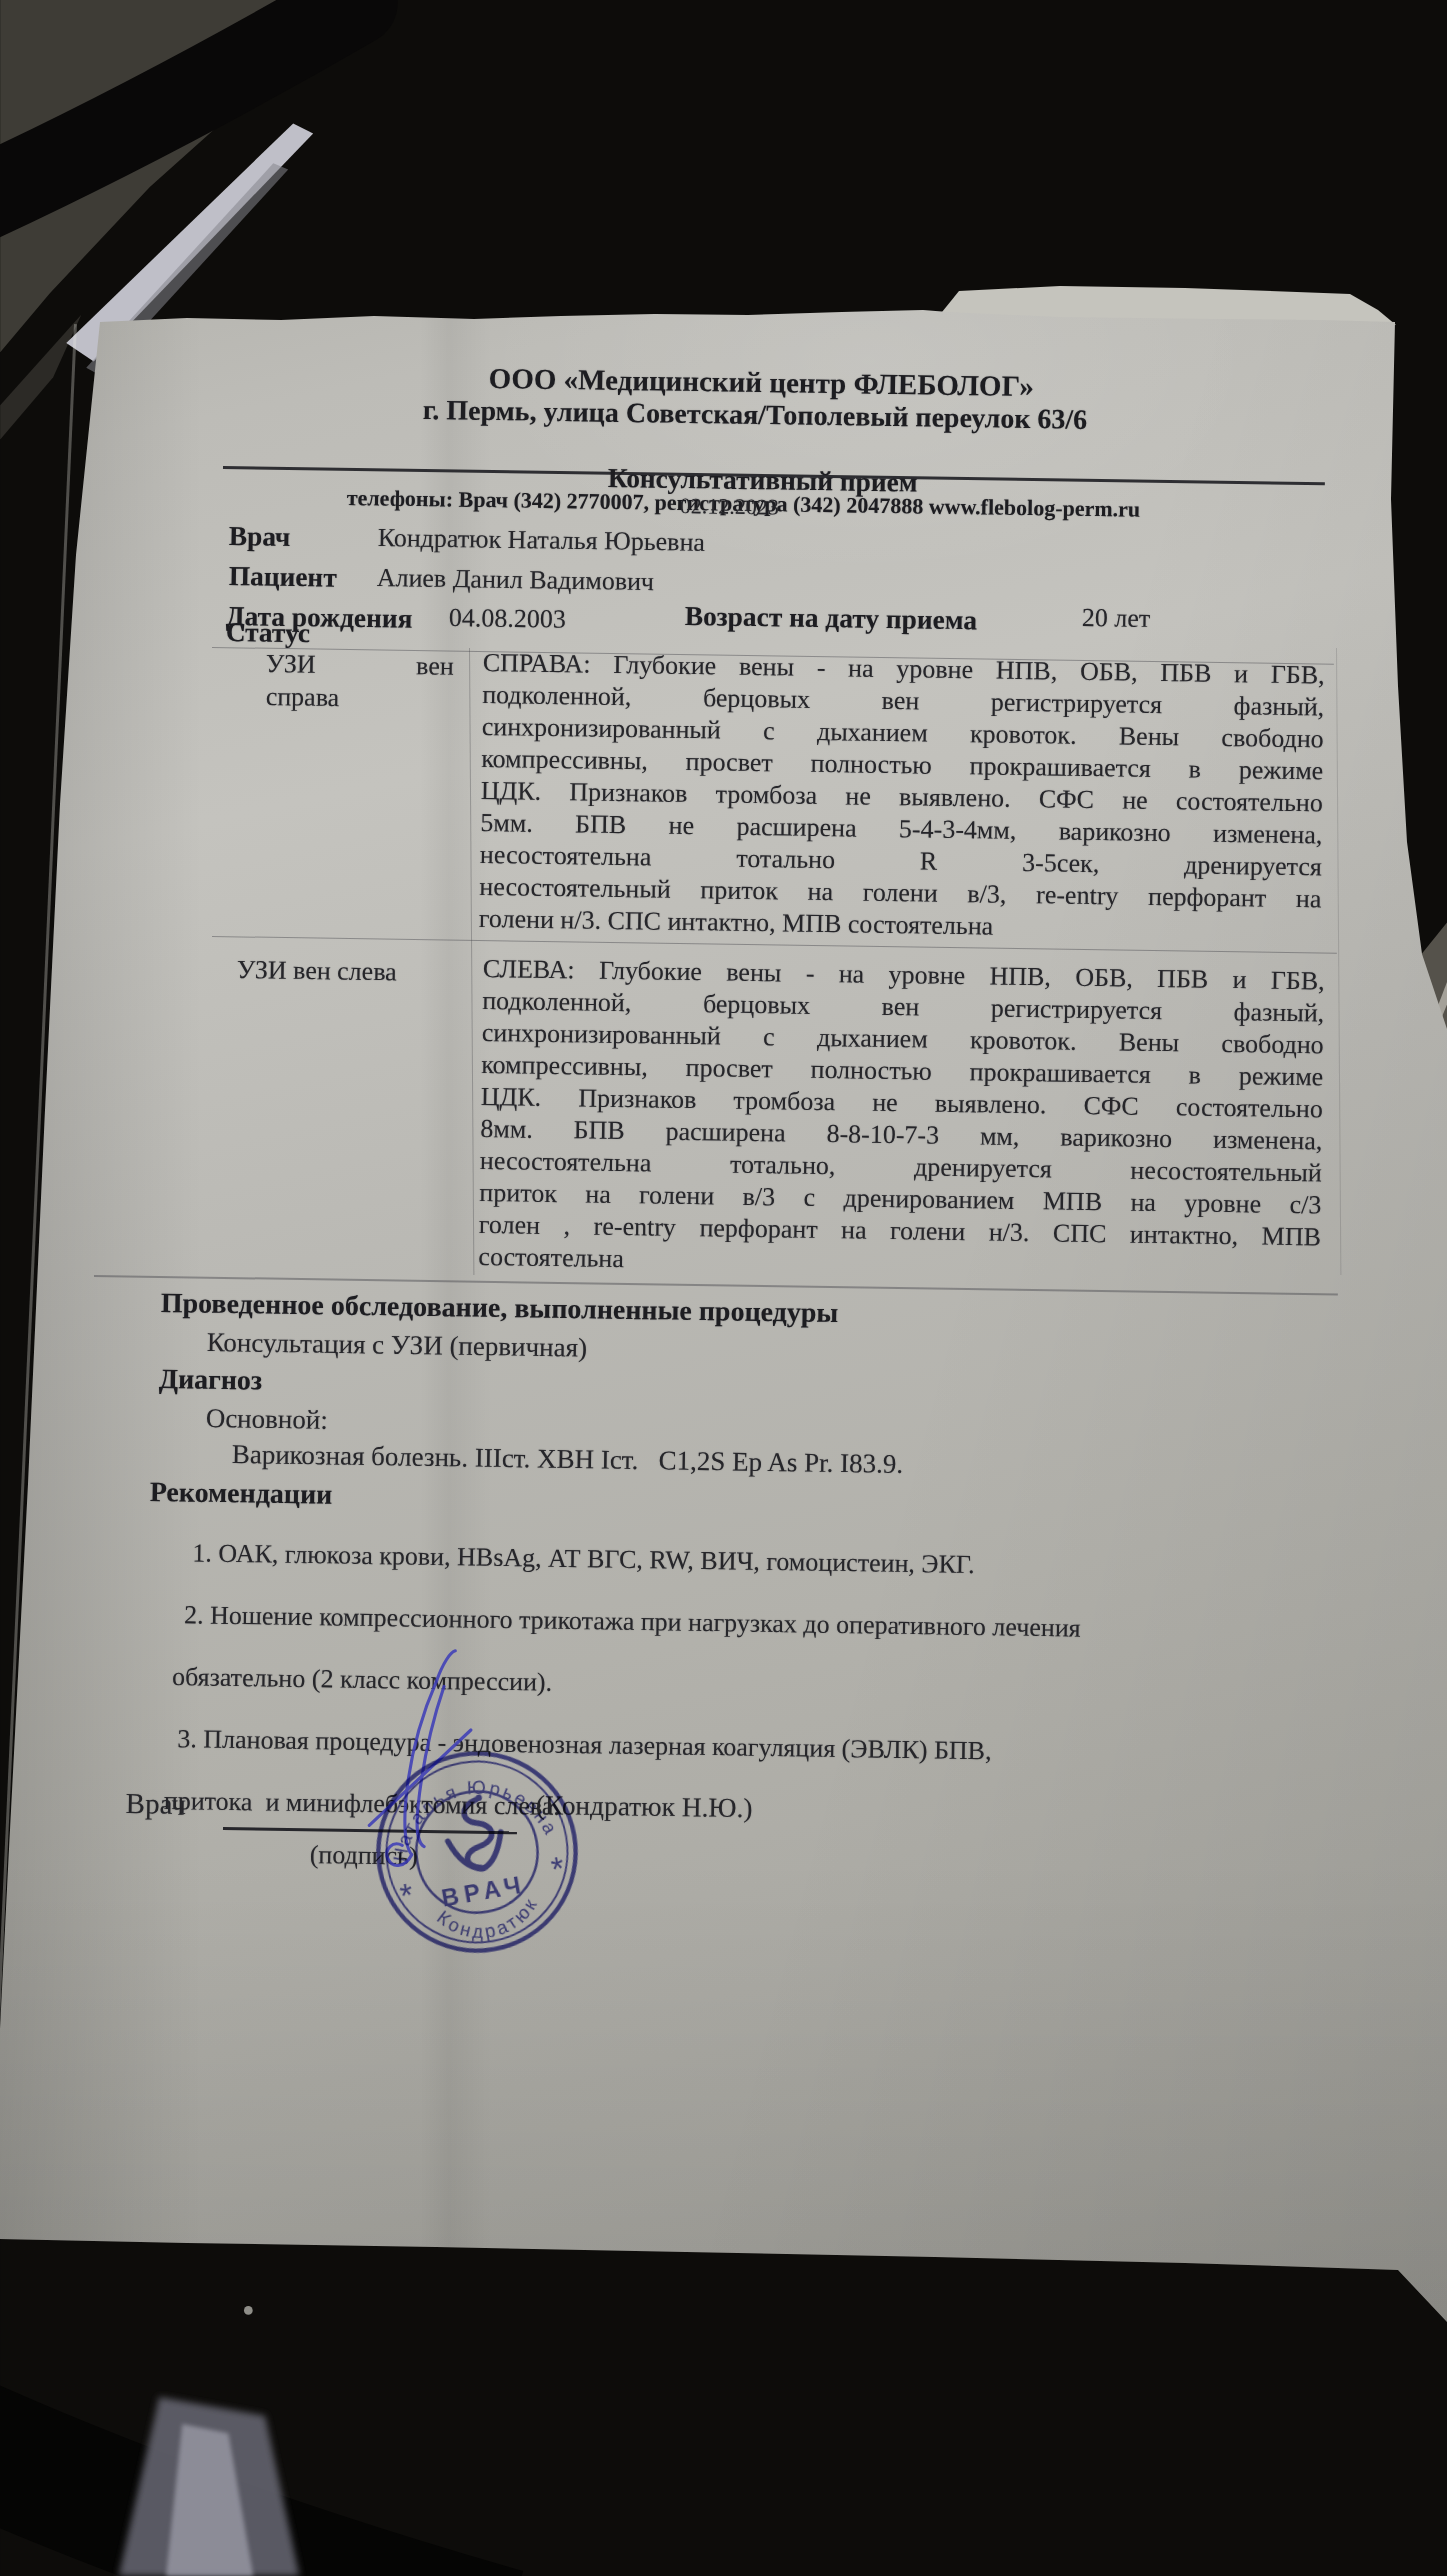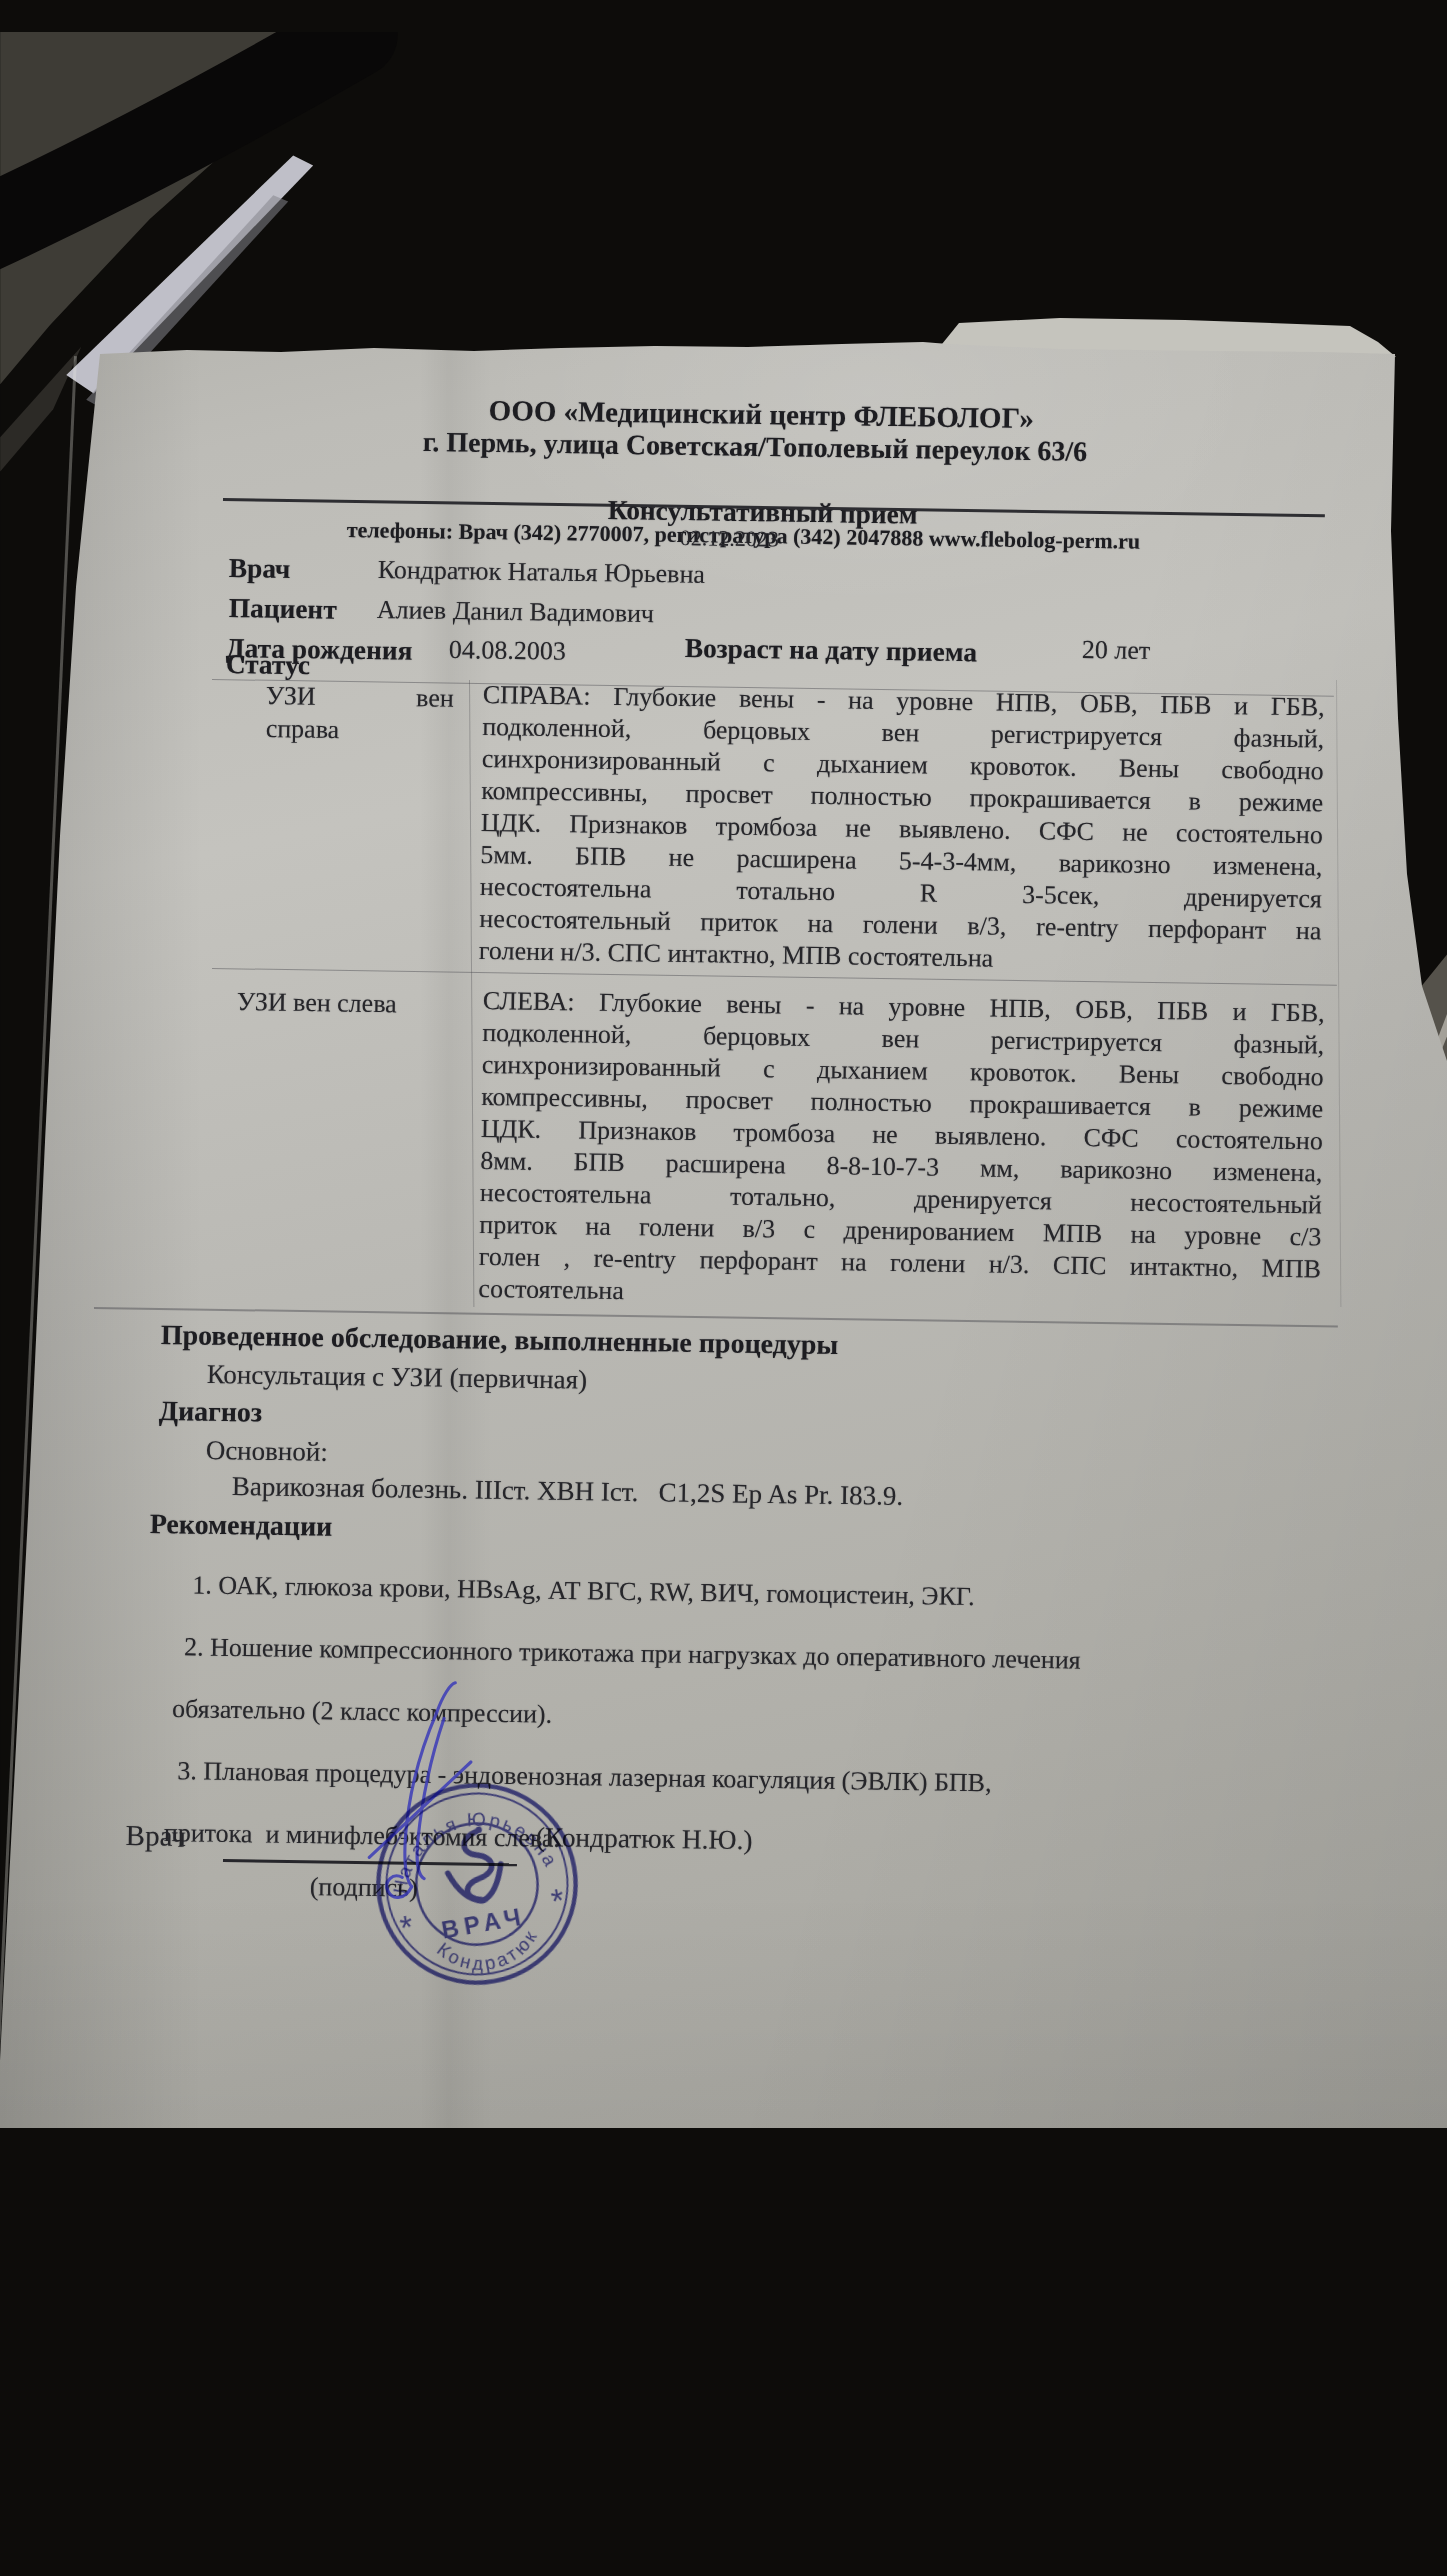--- a/index.html
+++ b/index.html
@@ -1,17 +1,17 @@
 <!DOCTYPE html>
 <html style="font-size:10px"><head>
 <meta charset="utf-8">
 <style>
   html,body{margin:0;padding:0;background:#0d0c0a;}
-  .page{position:relative;width:1448px;height:2096px;overflow:hidden;
-        font-family:"Liberation Serif","DejaVu Serif",serif;margin-top:32px;}
+  .page{position:relative;width:1448px;height:2576px;overflow:hidden;
+        font-family:"Liberation Serif","DejaVu Serif",serif;}
   .bg{position:absolute;left:0;top:0;}
   
   .backsheet{position:absolute;left:0;top:0;width:1448px;height:2576px;background:#c5c4bd;
     clip-path:polygon(938px 317px,959px 291px,1060px 286px,1185px 288px,1297px 292px,1350px 294px,1378px 310px,1396px 325px,1340px 327px,997px 324px);}
   .paper{position:absolute;left:0;top:0;width:1448px;height:2576px;
     background:linear-gradient(168deg,#a9a8a2 0%,#bdbcb7 16%,#c4c3be 30%,#bab9b4 46%,#b2b1ab 62%,#a9a8a2 78%,#9d9c96 100%);
     clip-path:polygon(100px 322px,187px 318px,281px 320px,374px 316px,474px 319px,561px 316px,655px 314px,748px 315px,842px 312px,923px 310px,948px 312px,1060px 317px,1216px 319px,1322px 320px,1395px 322px,1391px 499px,1398px 686px,1407px 842px,1422px 954px,1448px 1032px,1448px 2323px,1398px 2270px,1185px 2263px,935px 2257px,686px 2252px,436px 2247px,187px 2243px,0px 2239px,0px 2029px,8.7px 1855px,28px 1484px,45px 1110px,60px 804px,76px 555px);}
   .papershade{position:absolute;left:0;top:0;width:1448px;height:2576px;pointer-events:none;
     background:
       radial-gradient(ellipse 561px 312px at 60% 14%,rgba(255,255,255,.10),transparent 70%),

